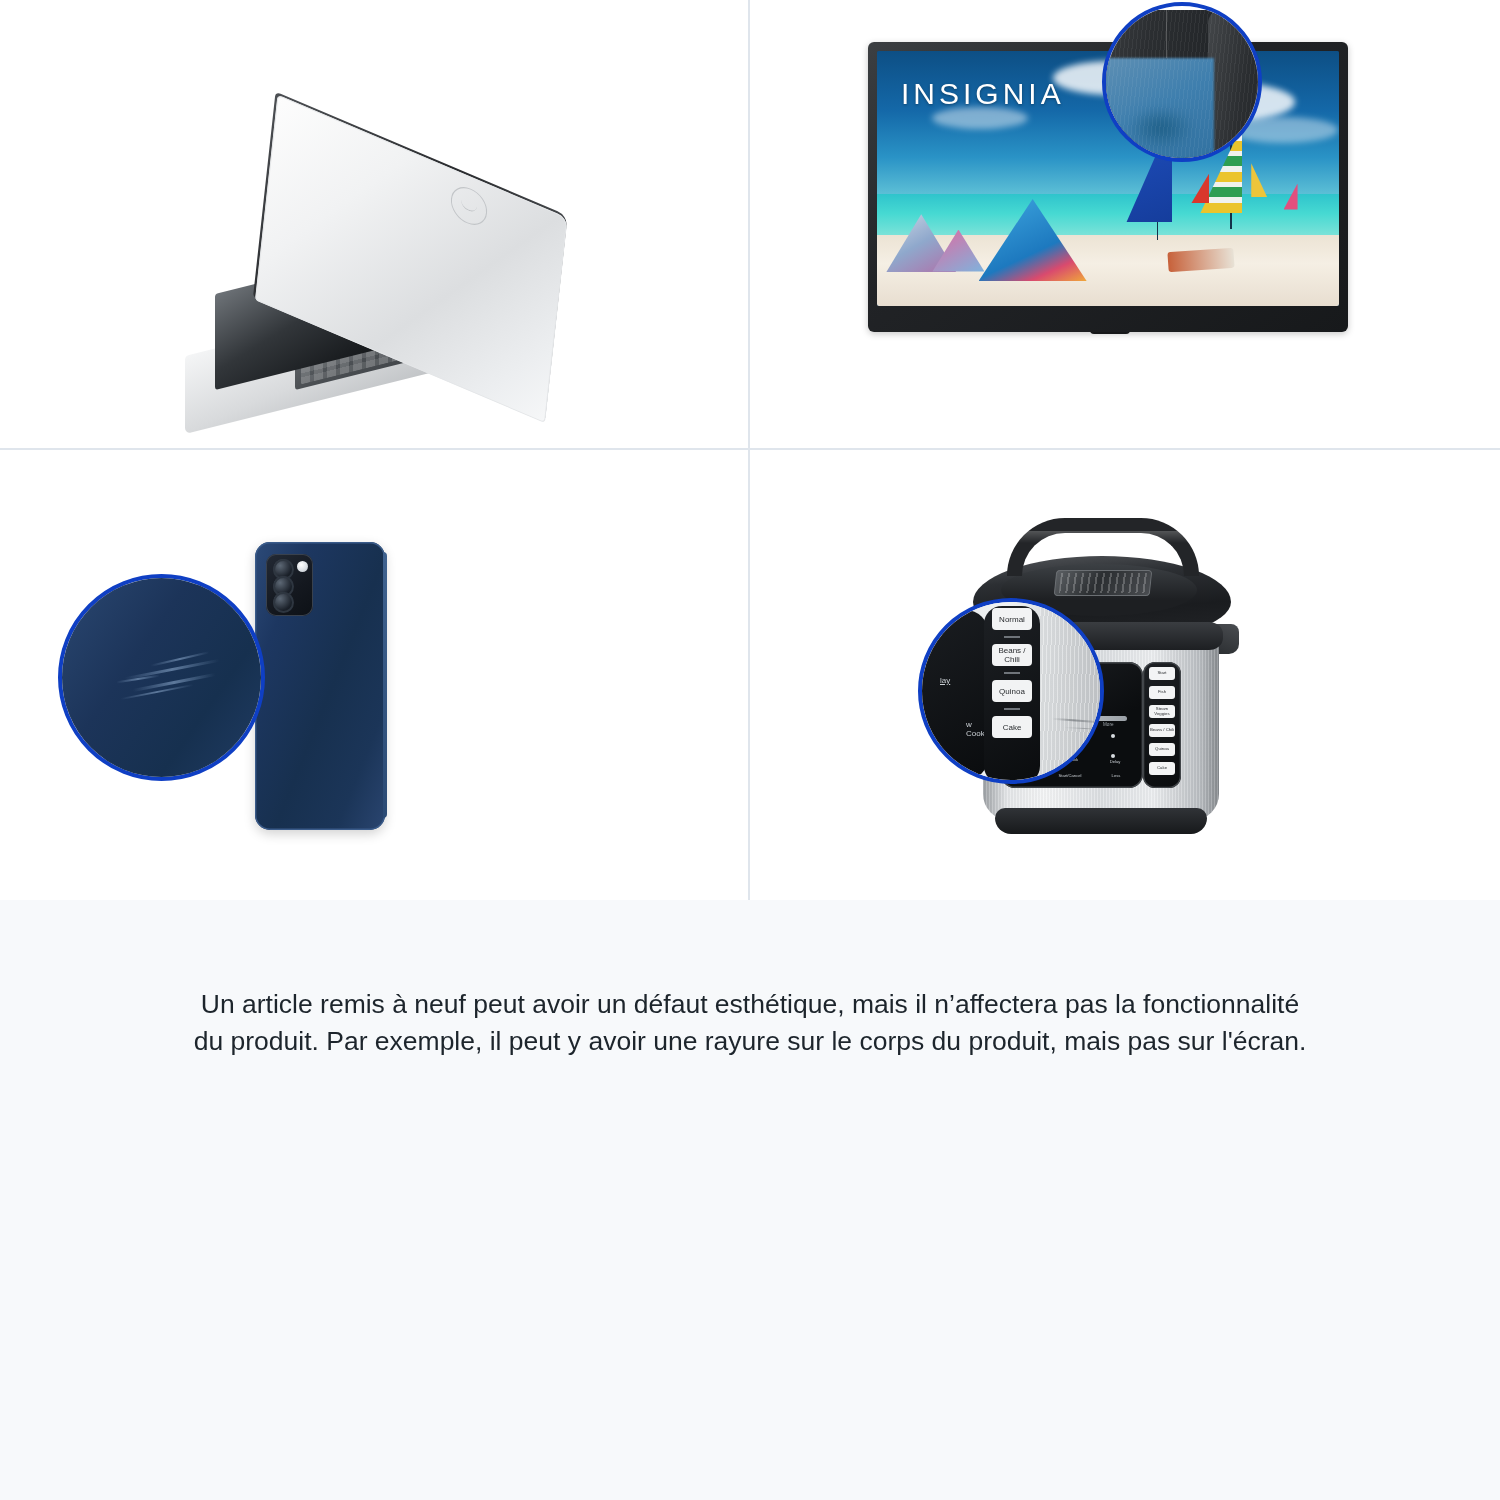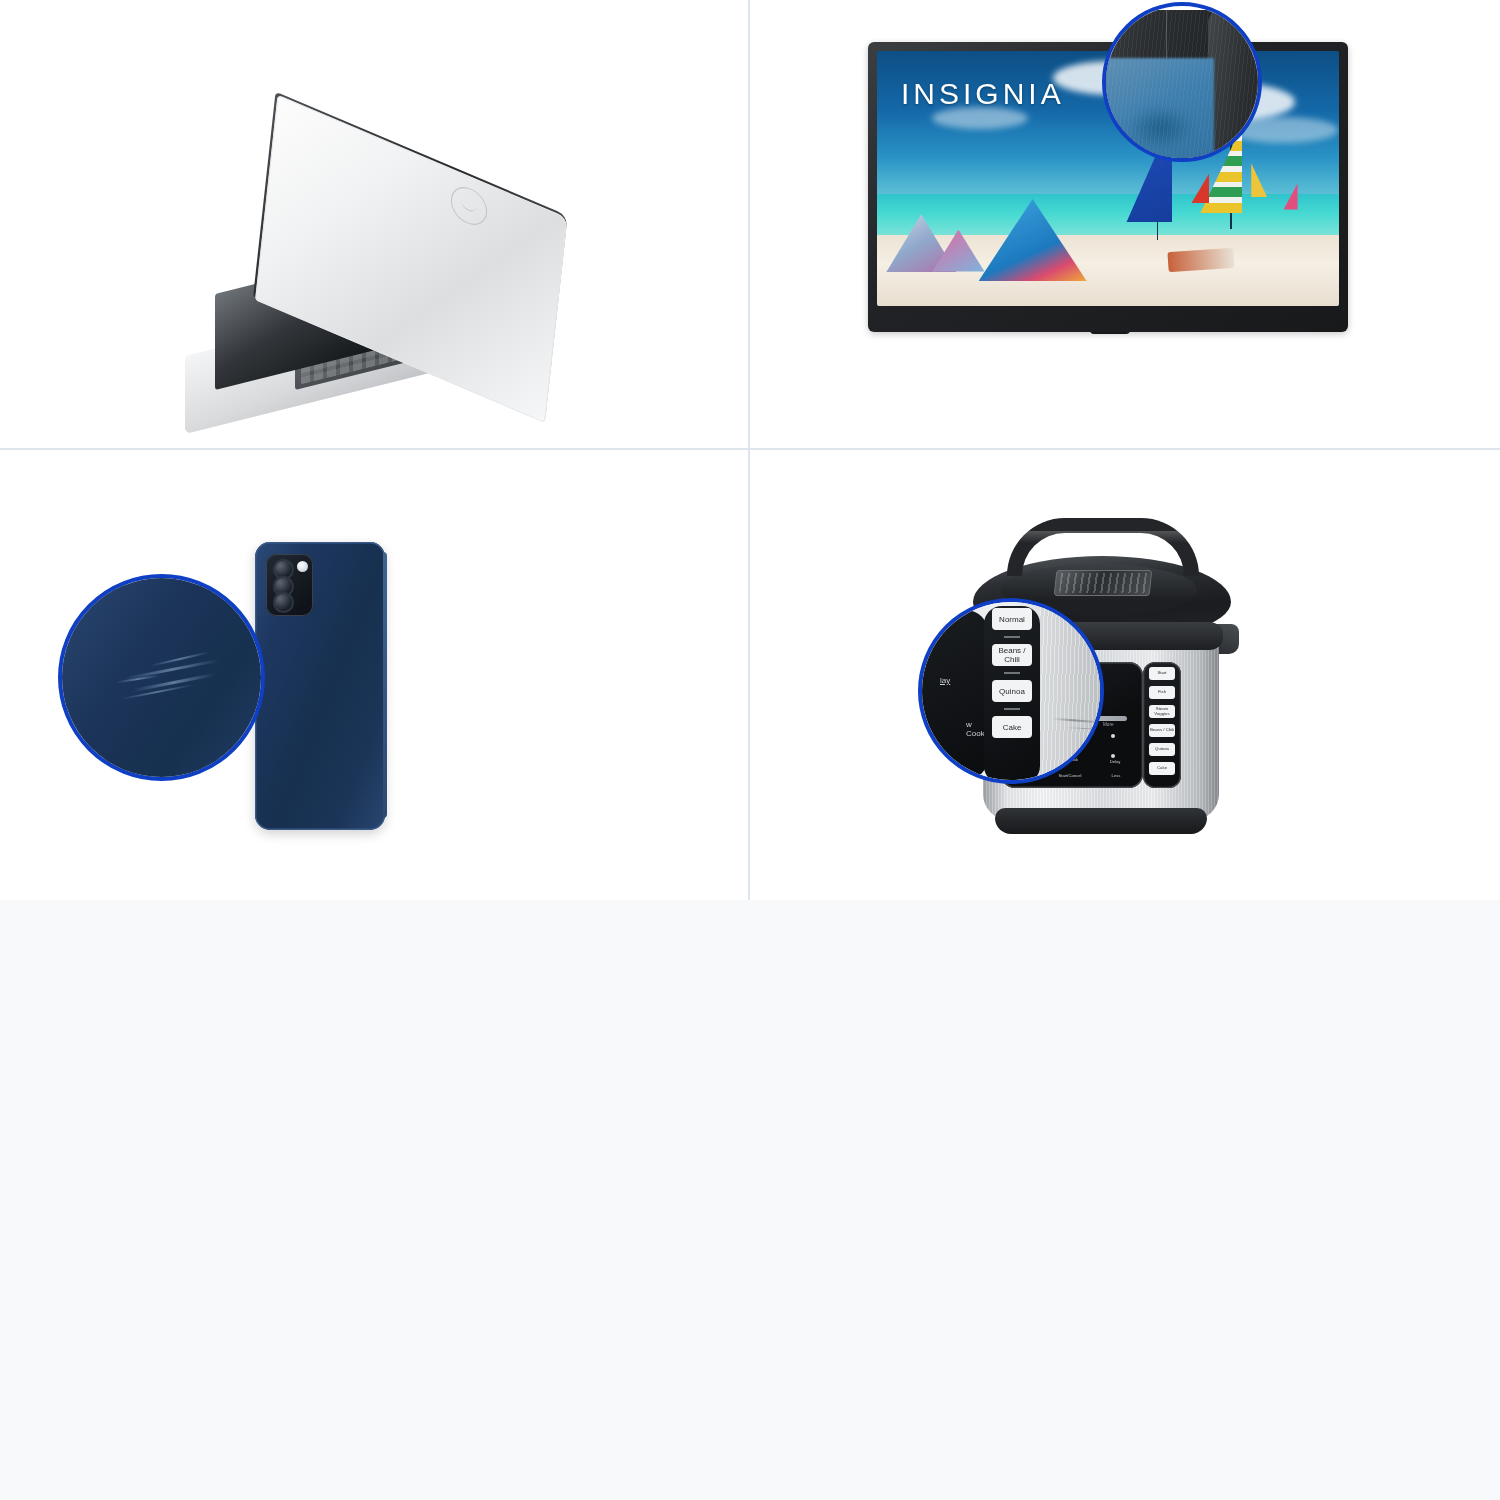--- a/index.html
+++ b/index.html
@@ -372,15 +372,16 @@
           <div class="zb-tex"></div>
           <div class="zb-scratch"></div>
           <div class="zb-scratch2"></div>
         </div>
       </div>
     </div>
 
   </div>
 
   <div class="footer">
+    <p class="fr">Un article remis à neuf peut avoir un défaut esthétique, mais il n’affectera pas la fonctionnalité du produit. Par exemple, il peut y avoir une rayure sur le corps du produit, mais pas sur l'écran.</p>
   </div>
 
 </div>
 
 </body></html>

